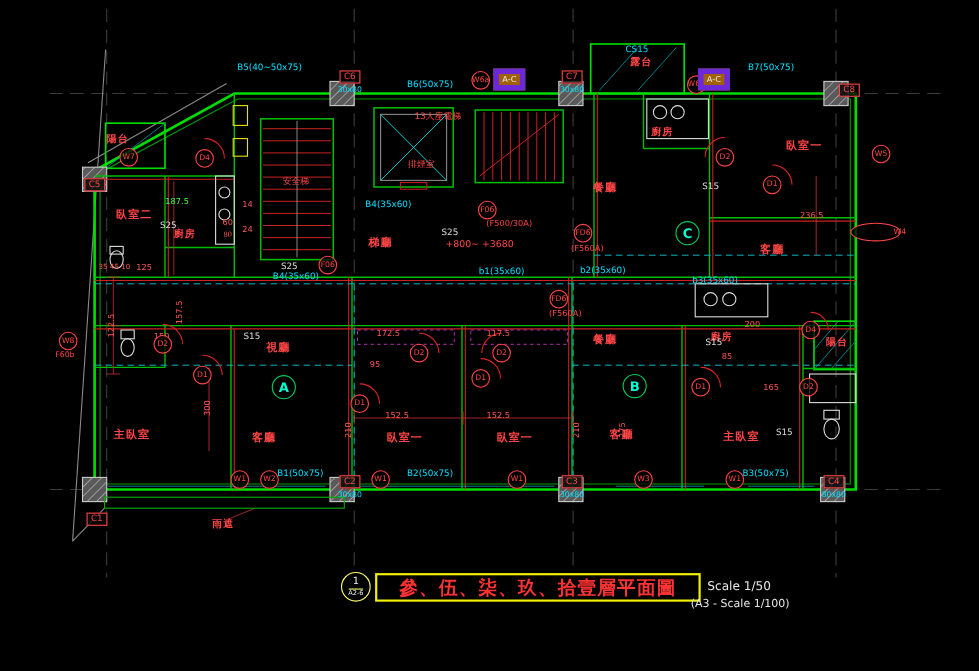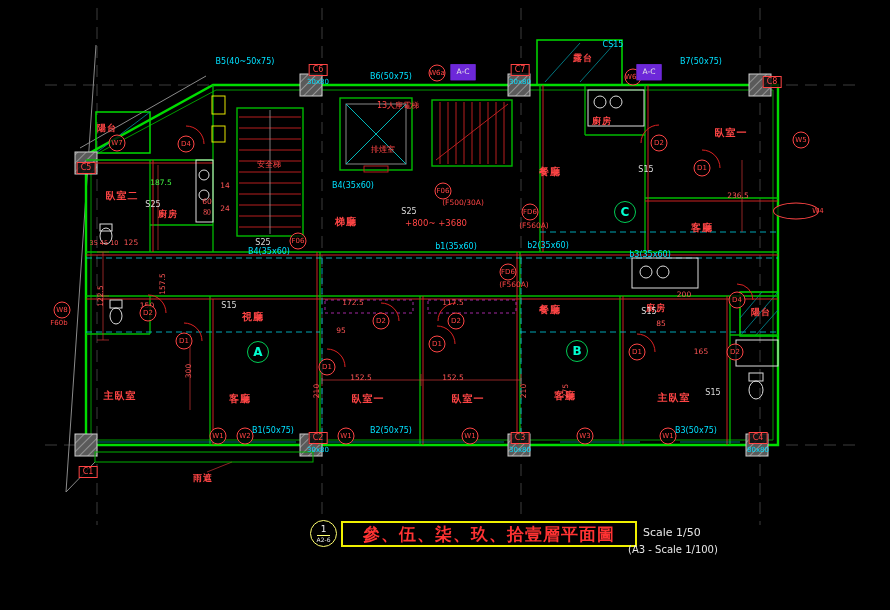--- a/index.html
+++ b/index.html
@@ -19,22 +19,22 @@
   .dim   { color:#ff5555; font-size:7.5px; }
   .sub   { color:#00e0ff; font-size:7px; }
   .ctag  { color:#ff4545; font-size:7px; border:1px solid #ff4545; border-radius:50%;
            width:17px; height:17px; display:flex; align-items:center; justify-content:center;
            background:rgba(0,0,0,.78); }
   .btag  { color:#ff4545; font-size:8px; border:1px solid #ff4545; padding:1px 3px;
            background:rgba(0,0,0,.78); }
   .utag  { color:#00ffd0; font-size:12px; font-weight:bold; border:1.5px solid #00cc55;
            border-radius:50%; width:22px; height:22px; display:flex; align-items:center;
            justify-content:center; background:rgba(0,0,0,.6); }
-  .stag  { color:#e8e8e8; font-size:7.5px; border:3px solid #6d28d9; padding:1px 3px;
-           background:#6d28d9; }
+  .stag  { color:#e8e8e8; font-size:7.5px; border:5px solid #6d28d9; padding:1px 3px;
+           background:#a16207; }
 
   #titleblock { position:absolute; left:0; top:0; width:890px; height:610px; pointer-events:none; }
   .ref-bubble { position:absolute; left:310px; top:520px; width:27px; height:27px;
                 border:1px solid #ffff70; border-radius:50%; display:flex; flex-direction:column;
                 align-items:center; justify-content:center; color:#eee; }
   .ref-bubble .num { font-size:9px; line-height:1; padding-bottom:1px; }
   .ref-bubble .sheet { font-size:6px; line-height:1; border-top:1px solid #ffff70; padding-top:1px; }
   .title-box { position:absolute; left:341px; top:521px; width:296px; height:26px;
                border:2px solid #f0f000; display:flex; align-items:center; justify-content:center; }
   .title-box span { color:#ff3333; font-size:17px; font-weight:bold; letter-spacing:1px; }
@@ -274,21 +274,21 @@
       <div class="lbl red" style="left: 398px; top: 106px; font-size: 8px;">13人座電梯</div>
       <div class="lbl red" style="left: 383px; top: 150px; font-size: 8px;">排煙室</div>
       <div class="lbl red" style="left: 436px; top: 223px;">+800~ +3680</div>
       <div class="lbl red" style="left: 463px; top: 203px; font-size: 7.5px;">(F500/30A)</div>
       <div class="lbl red" style="left: 534px; top: 226px; font-size: 7.5px;">(F560A)</div>
       <div class="lbl red" style="left: 514px; top: 285px; font-size: 7.5px;">(F560A)</div>
       <div class="lbl red" style="left: 59px; top: 323px; font-size: 7px;">F60b</div>
       <div class="lbl cyan" style="left: 245px; top: 62px;">B5(40~50x75)</div>
       <div class="lbl cyan" style="left: 391px; top: 77px;">B6(50x75)</div>
       <div class="lbl cyan" style="left: 701px; top: 62px;">B7(50x75)</div>
-      <div class="lbl cyan" style="left: 613px; top: 45px;">CS15</div>
+      <div class="lbl cyan" style="left: 579px; top: 45px;">CS15</div>
       <div class="lbl cyan" style="left: 269px; top: 252px;">B4(35x60)</div>
       <div class="lbl cyan" style="left: 353px; top: 186px;">B4(35x60)</div>
       <div class="lbl cyan" style="left: 456px; top: 247px;">b1(35x60)</div>
       <div class="lbl cyan" style="left: 548px; top: 246px;">b2(35x60)</div>
       <div class="lbl cyan" style="left: 650px; top: 255px;">b3(35x60)</div>
       <div class="lbl cyan" style="left: 273px; top: 431px;">B1(50x75)</div>
       <div class="lbl cyan" style="left: 391px; top: 431px;">B2(50x75)</div>
       <div class="lbl cyan" style="left: 696px; top: 431px;">B3(50x75)</div>
       <div class="lbl white" style="left: 153px; top: 205px;">S25</div>
       <div class="lbl white" style="left: 263px; top: 243px;">S25</div>

